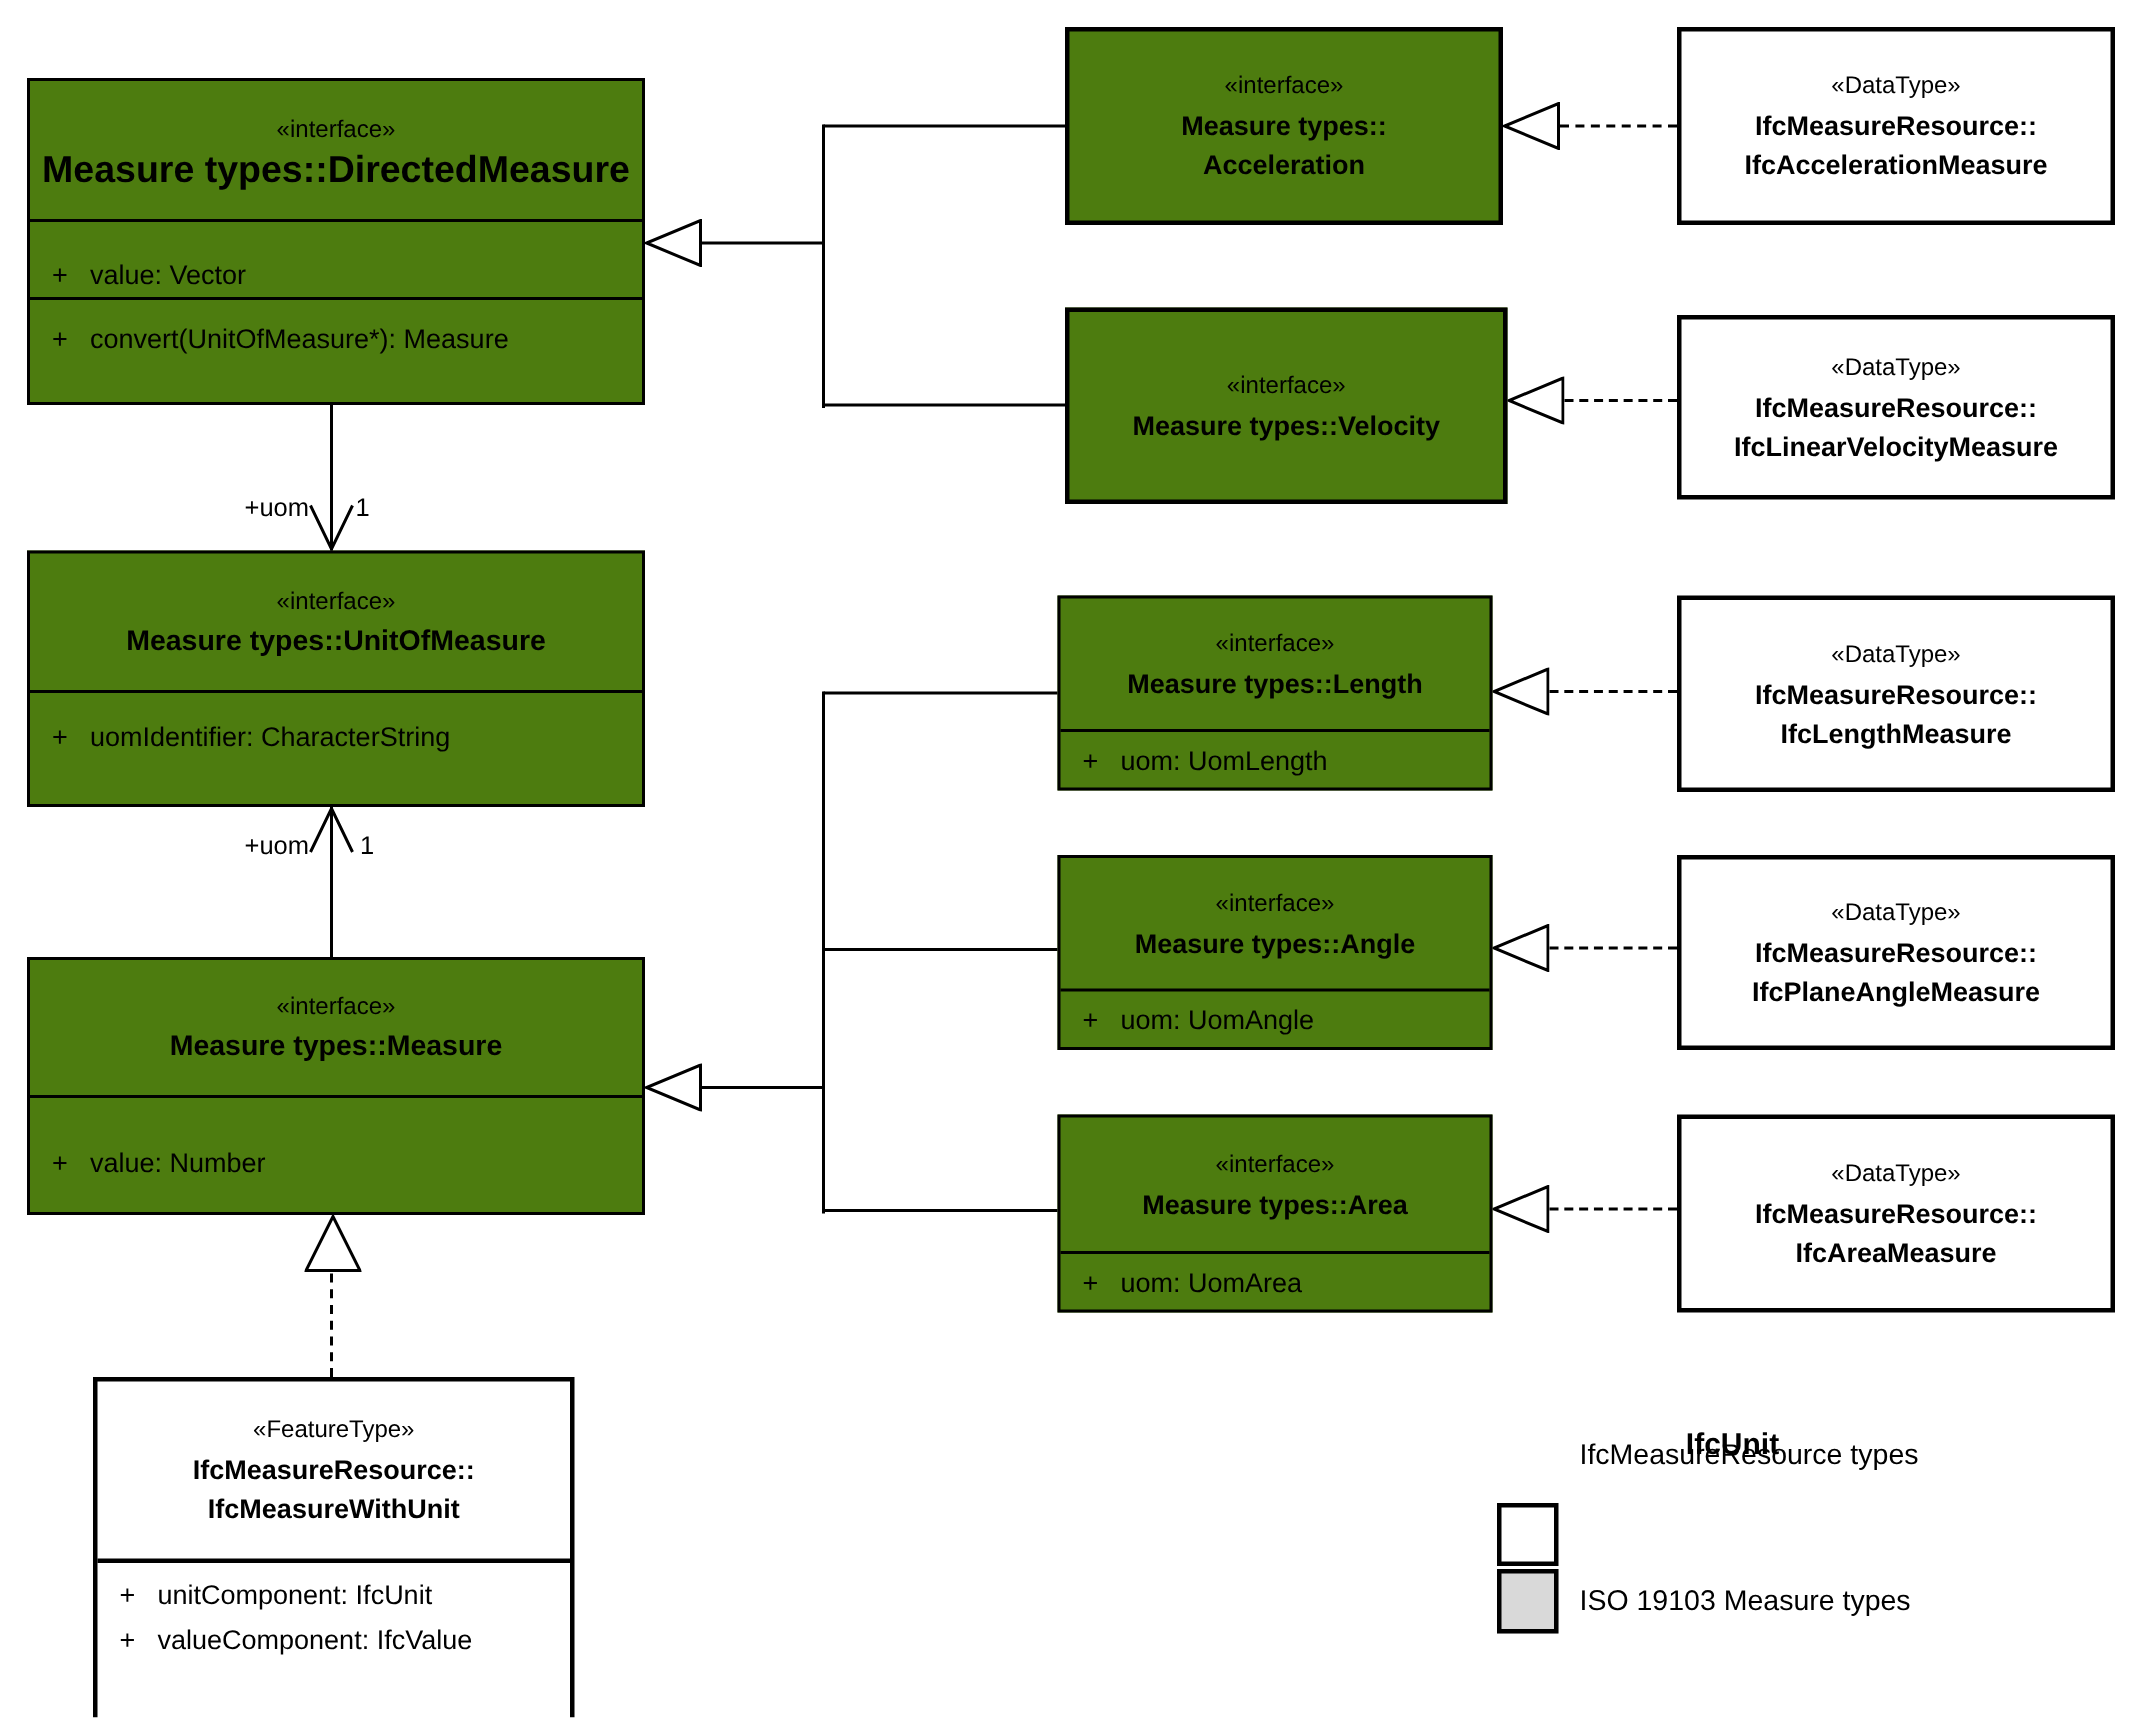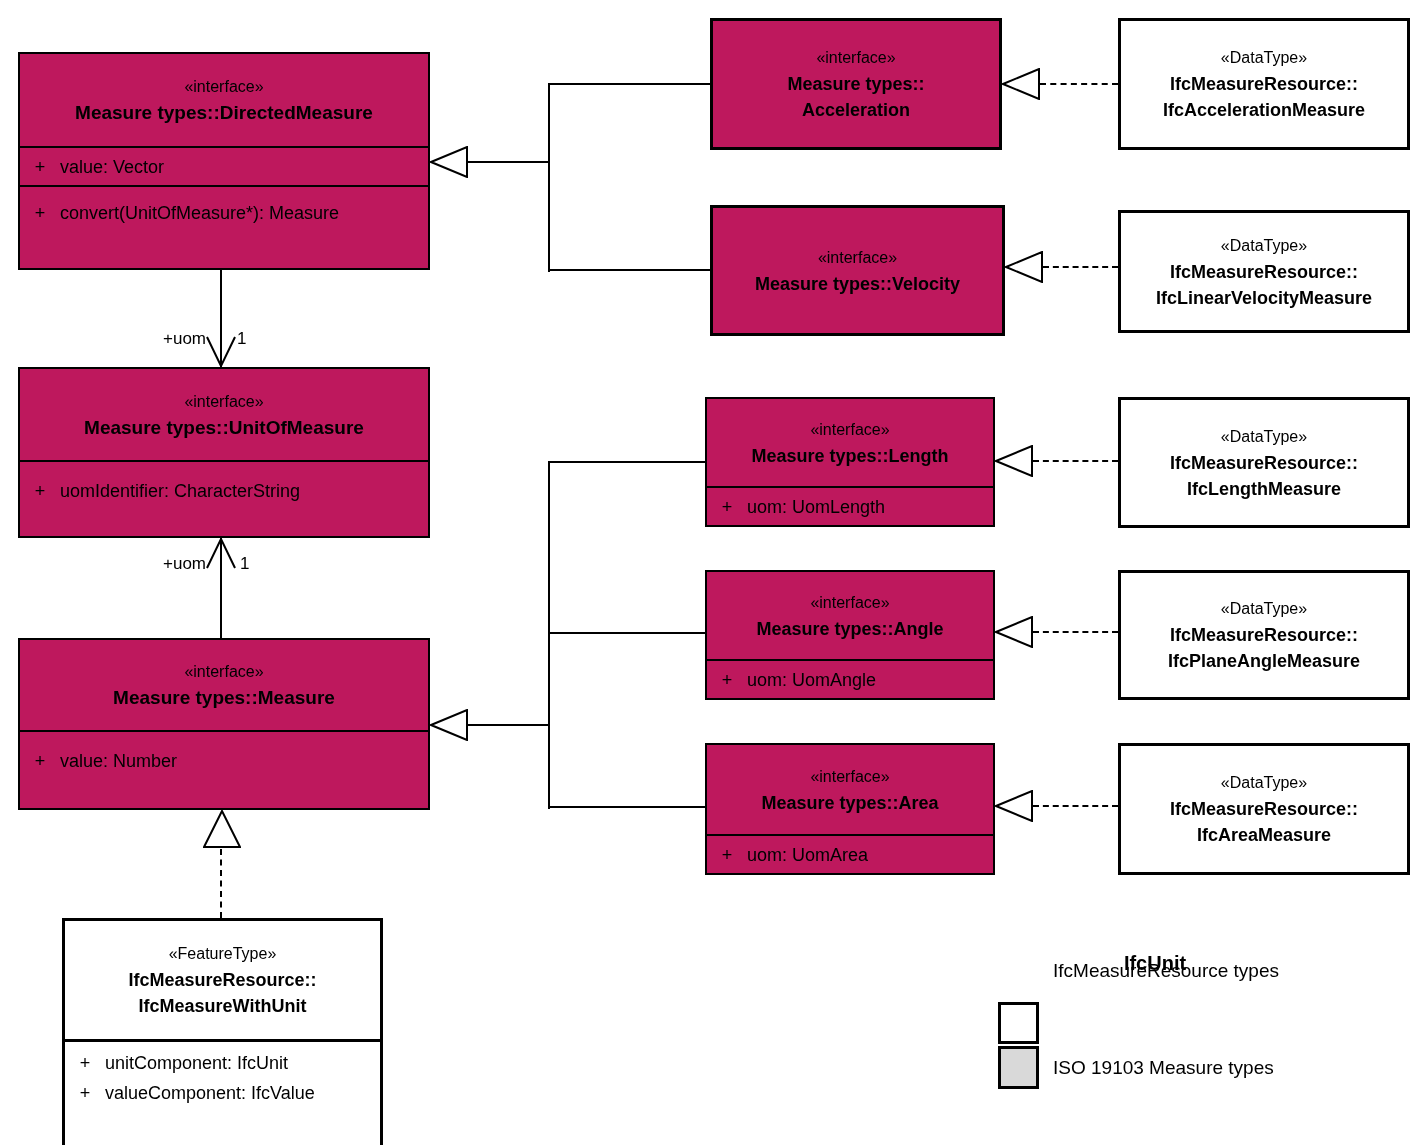--- a/index.html
+++ b/index.html
@@ -2,21 +2,21 @@
 <html><head>
 <meta charset="utf-8">
 <style>
   html,body{margin:0;padding:0;background:#ffffff;}
   .canvas{
     position:relative;width:1425px;height:1145px;background:#ffffff;
     font-family:"Liberation Sans", sans-serif;color:#000;overflow:hidden;
   }
   .box{
     position:absolute;box-sizing:border-box;display:flex;flex-direction:column;
-    border:2px solid #000;background:#be185d;
+    border:2px solid #000;background:#4d7c0f;
   }
   .box.white{background:#ffffff;}
   .box.b3{border-width:3px;}
   .title{
     flex:0 0 auto;display:flex;flex-direction:column;justify-content:center;
     align-items:center;text-align:center;line-height:26px;
   }
   .title.grow{flex:1 1 auto;}
   .stereo{font-size:16px;font-weight:400;}
   .cname{font-size:18px;font-weight:700;}
@@ -36,23 +36,23 @@
   .legend-label{position:absolute;font-size:19px;white-space:nowrap;}
 </style>
 </head>
 <body>
 
 <div class="canvas">
 
   <div class="box" style="left:18px;top:52px;width:412px;height:218px">
     <div class="title" style="height:92px">
       <div class="stereo">«interface»</div>
-      <div class="cname" style="font-size:19px">Measure types::DirectedMeasure</div>
-    </div>
-    <div class="compartment" style="height:39px;padding-top:4px">
+      <div class="cname" style="font-size:25px">Measure types::DirectedMeasure</div>
+    </div>
+    <div class="compartment" style="height:52px;padding-top:20px">
       <div class="attr"><span class="vis">+</span><span>value: Vector</span></div>
     </div>
     <div class="compartment grow">
       <div class="attr"><span class="vis">+</span><span>convert(UnitOfMeasure*): Measure</span></div>
     </div>
   </div>
 
   <div class="box" style="left:18px;top:367px;width:412px;height:171px">
     <div class="title" style="height:91px">
       <div class="stereo">«interface»</div>
@@ -61,21 +61,21 @@
     <div class="compartment grow" style="padding-top:14px">
       <div class="attr"><span class="vis">+</span><span>uomIdentifier: CharacterString</span></div>
     </div>
   </div>
 
   <div class="box" style="left:18px;top:638px;width:412px;height:172px">
     <div class="title" style="height:90px">
       <div class="stereo">«interface»</div>
       <div class="cname" style="font-size:19px">Measure types::Measure</div>
     </div>
-    <div class="compartment grow" style="padding-top:14px">
+    <div class="compartment grow" style="padding-top:28px">
       <div class="attr"><span class="vis">+</span><span>value: Number</span></div>
     </div>
   </div>
 
   <div class="box white b3" style="left:62px;top:918px;width:321px;height:250px">
     <div class="title" style="height:118px">
       <div class="stereo">«FeatureType»</div>
       <div class="cname">IfcMeasureResource::</div>
       <div class="cname">IfcMeasureWithUnit</div>
     </div>

